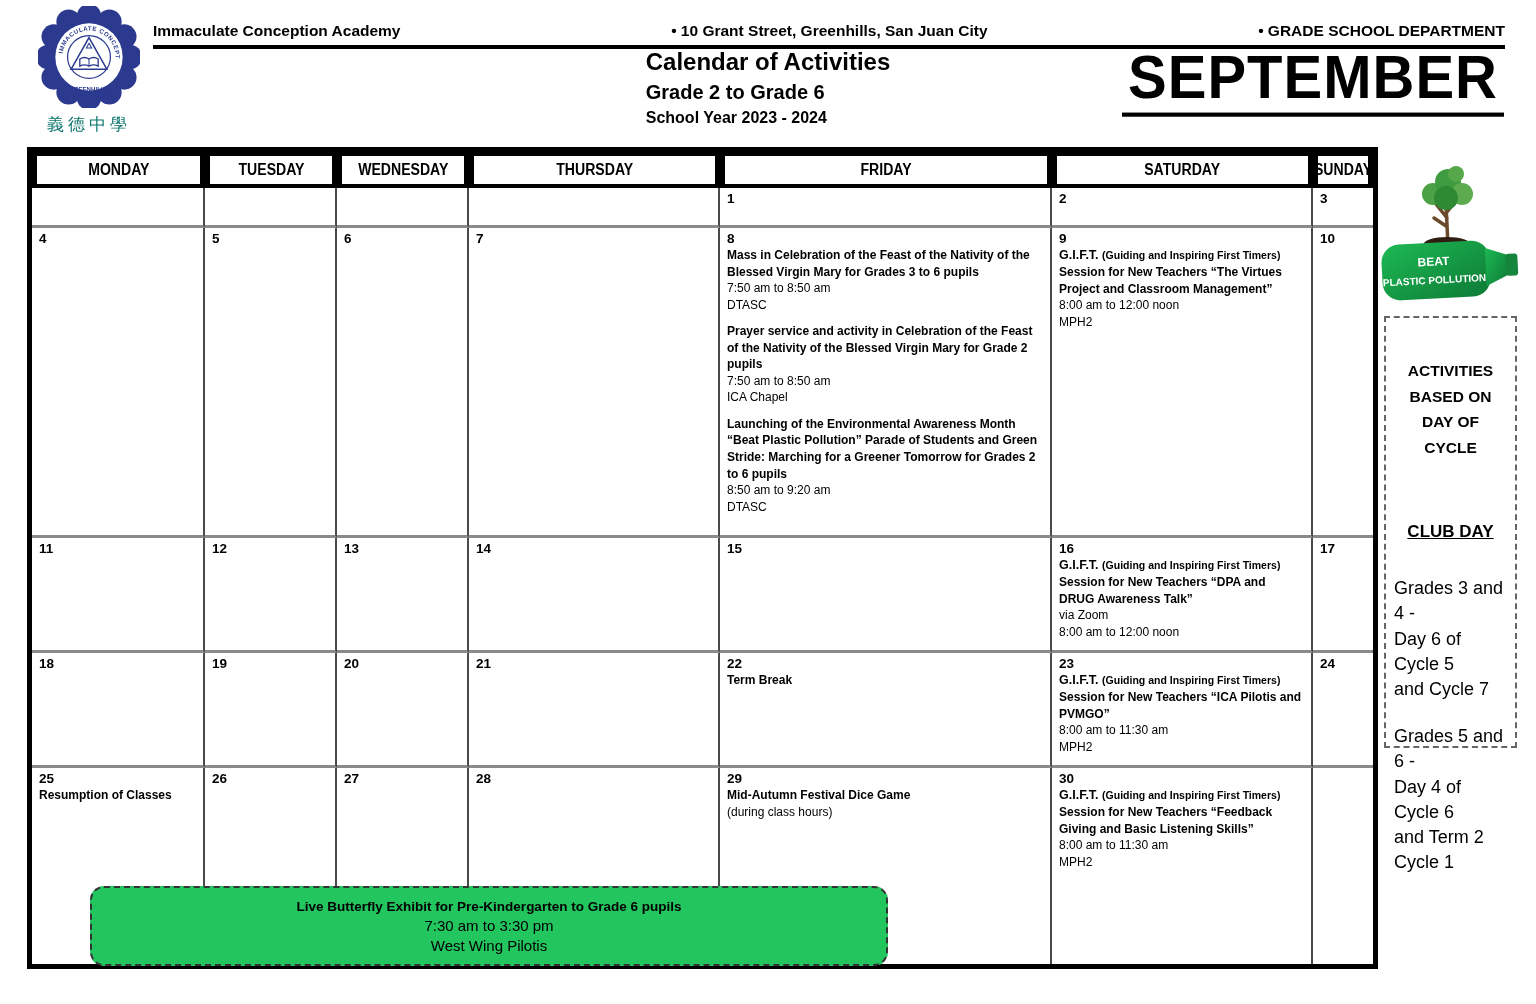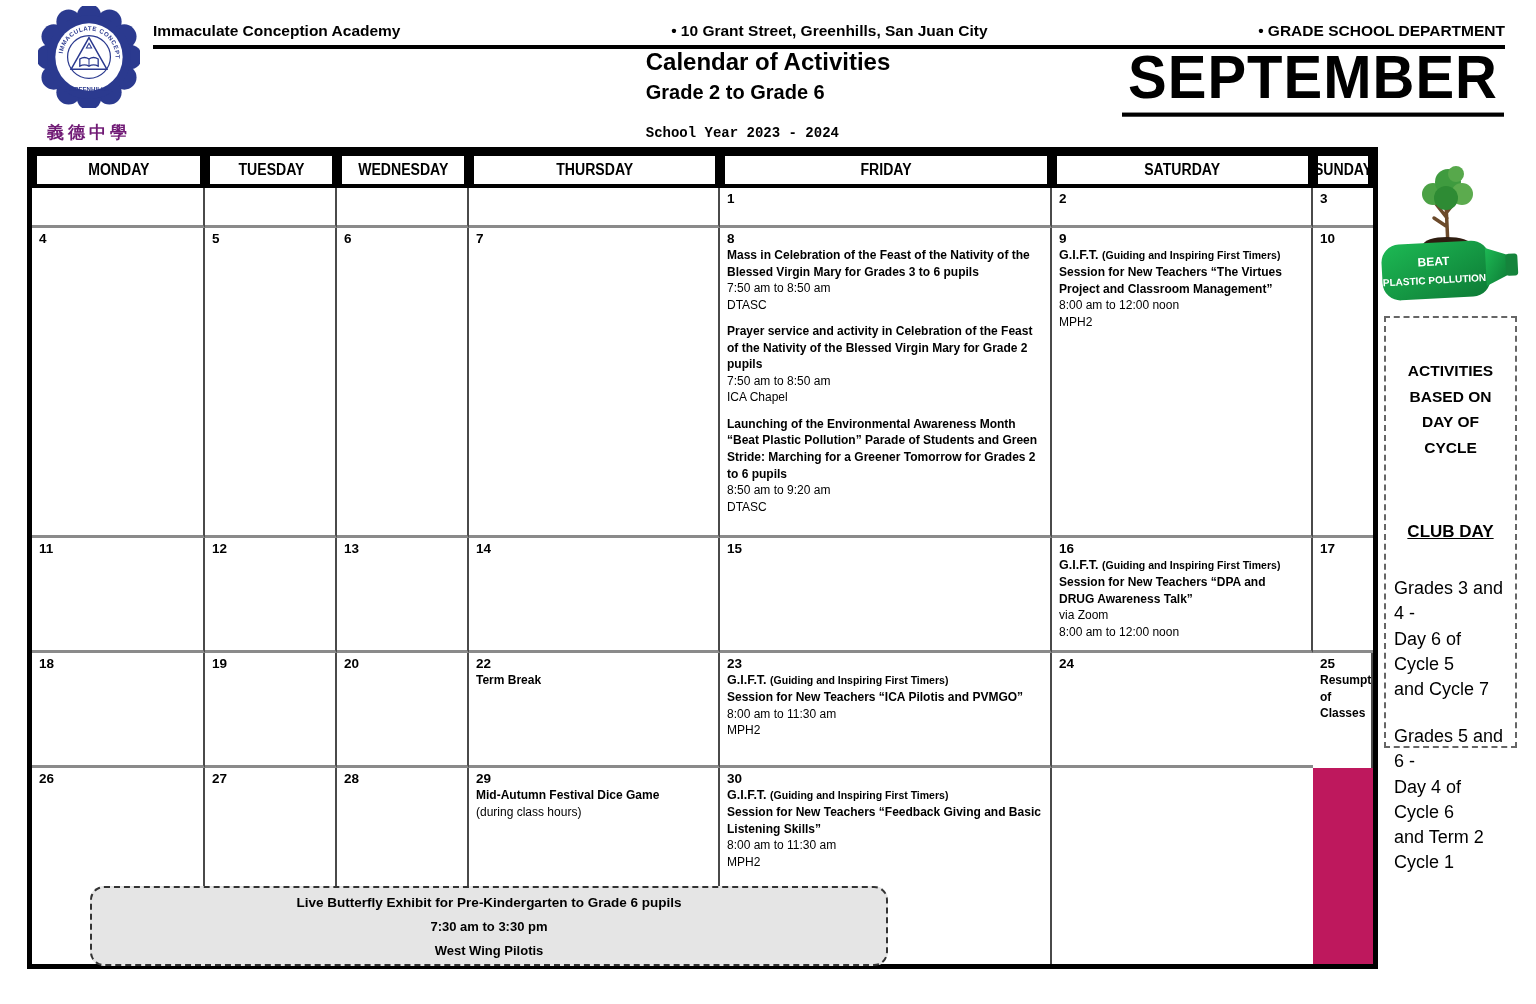--- a/index.html
+++ b/index.html
@@ -1,26 +1,26 @@
 <!DOCTYPE html>
 <html><head>
 <meta charset="utf-8">
 <style>
   * { box-sizing: border-box; margin: 0; padding: 0; }
   html,body { width:1536px; height:1004px; background:#fff; font-family:"Liberation Sans", sans-serif; color:#000; }
   #page { position:relative; width:1536px; height:1004px; background:#fff; overflow:hidden; }
 
   
   #logo { position:absolute; left:34px; top:6px; width:110px; text-align:center; }
-  #logo .cn { color:#701a75; font-weight:bold; font-size:17px; letter-spacing:4px; margin-top:9px; }
+  #logo .cn { color:#0f766e; font-weight:normal; font-size:17px; letter-spacing:4px; margin-top:1px; }
   #topline { position:absolute; left:153px; top:22px; width:1352px; display:flex; justify-content:space-between; align-items:flex-end; border-bottom:4px solid #000; padding-bottom:5px; font-weight:bold; font-size:15.5px; }
   #titleblock { position:absolute; left:50%; top:48px; transform:translateX(-50%); text-align:left; }
   #titleblock .t1 { font-size:24px; font-weight:bold; }
   #titleblock .t2 { font-size:20px; font-weight:bold; margin-top:5px; }
-  #titleblock .t3 { font-size:14px; font-weight:bold; margin-top:21px;font-family:Liberation Mono, monospace; }
+  #titleblock .t3 { font-size:16px; font-weight:bold; margin-top:5px; }
   #month { position:absolute; right:32px; top:46px; font-size:58px; font-weight:900; letter-spacing:1px; line-height:1.05; border-bottom:4px solid #000; padding:0 6px 3px 6px; transform:scaleY(1.04); transform-origin:top; }
 
   
   #cal { position:absolute; left:27px; top:147px; display:grid;
          grid-template-columns:173px 132px 132px 251px 332px 261px 60px;
          grid-template-rows:36px 40px 310px 115px 115px 196px;
          border:5px solid #000; background:#be185d; }
   .hwrap { background:#000; padding:3px 4px; }
   .hbox  { background:#fff; border:1px solid #000; height:100%; display:flex; align-items:center; justify-content:center; }
   .hlabel{ display:inline-block; font-weight:bold; font-size:16px; transform:scaleX(.88); white-space:nowrap; }
@@ -28,25 +28,25 @@
   .cell.last { border-right:none; }
   .cell.bottomrow { border-bottom:none; }
   .dnum  { font-weight:bold; font-size:13.5px; margin-bottom:1px; }
   .event { margin-bottom:10px; }
   .ln    { font-size:12px; line-height:1.38; }
   .ln.b  { font-weight:bold; }
   .gmain { font-weight:bold; font-size:12.5px; }
   .gsub  { font-weight:bold; font-size:10.5px; }
 
   
-  #butterfly { position:absolute; left:90px; top:886px; width:798px; height:80px; background:#e5e5e5;
+  #butterfly { position:absolute; left:90px; top:886px; width:798px; height:80px; background:#22c55e;
                border:2px dashed #333; border-radius:14px; z-index:3; display:flex; flex-direction:column;
-               align-items:center; justify-content:center; gap:9px; }
+               align-items:center; justify-content:center; gap:3px; }
   #butterfly .bt { font-weight:bold; font-size:13.5px; }
-  #butterfly .bn { font-size:13px;font-weight:bold; }
+  #butterfly .bn { font-size:15px; }
 
   
   #bottlewrap { position:absolute; left:1376px; top:146px; width:150px; height:162px; }
   #cyclebox { position:absolute; left:1384px; top:316px; width:133px; height:432px; border:2px dashed #666; padding:8px 8px; text-align:center; }
   #cyclebox .hd { font-weight:bold; font-size:15.5px; line-height:1.65; white-space:pre-line; margin-top:32px; }
   #cyclebox .club { font-weight:bold; font-size:17px; text-decoration:underline; margin-top:62px; }
   .cycle-note { font-size:18px; text-align:left; white-space:pre-line; line-height:1.4; margin-top:22px; }
   .cycle-note.first { margin-top:34px; }
 </style>
 </head>
@@ -222,20 +222,23 @@
       <div class="cell">
         <div class="dnum">18</div>
       </div>
       <div class="cell">
         <div class="dnum">19</div>
       </div>
       <div class="cell">
         <div class="dnum">20</div>
       </div>
       <div class="cell">
+        <div class="dnum">21</div>
+      </div>
+      <div class="cell">
         <div class="dnum">22</div>
         <div class="event">
           <div class="ln b">Term Break</div>
         </div>
       </div>
       <div class="cell">
         <div class="dnum">23</div>
         <div class="event">
           <div class="ln g"><span class="gmain">G.I.F.T. </span><span class="gsub">(Guiding and Inspiring First Timers)</span></div>
           <div class="ln b">Session for New Teachers “ICA Pilotis and PVMGO”</div>

